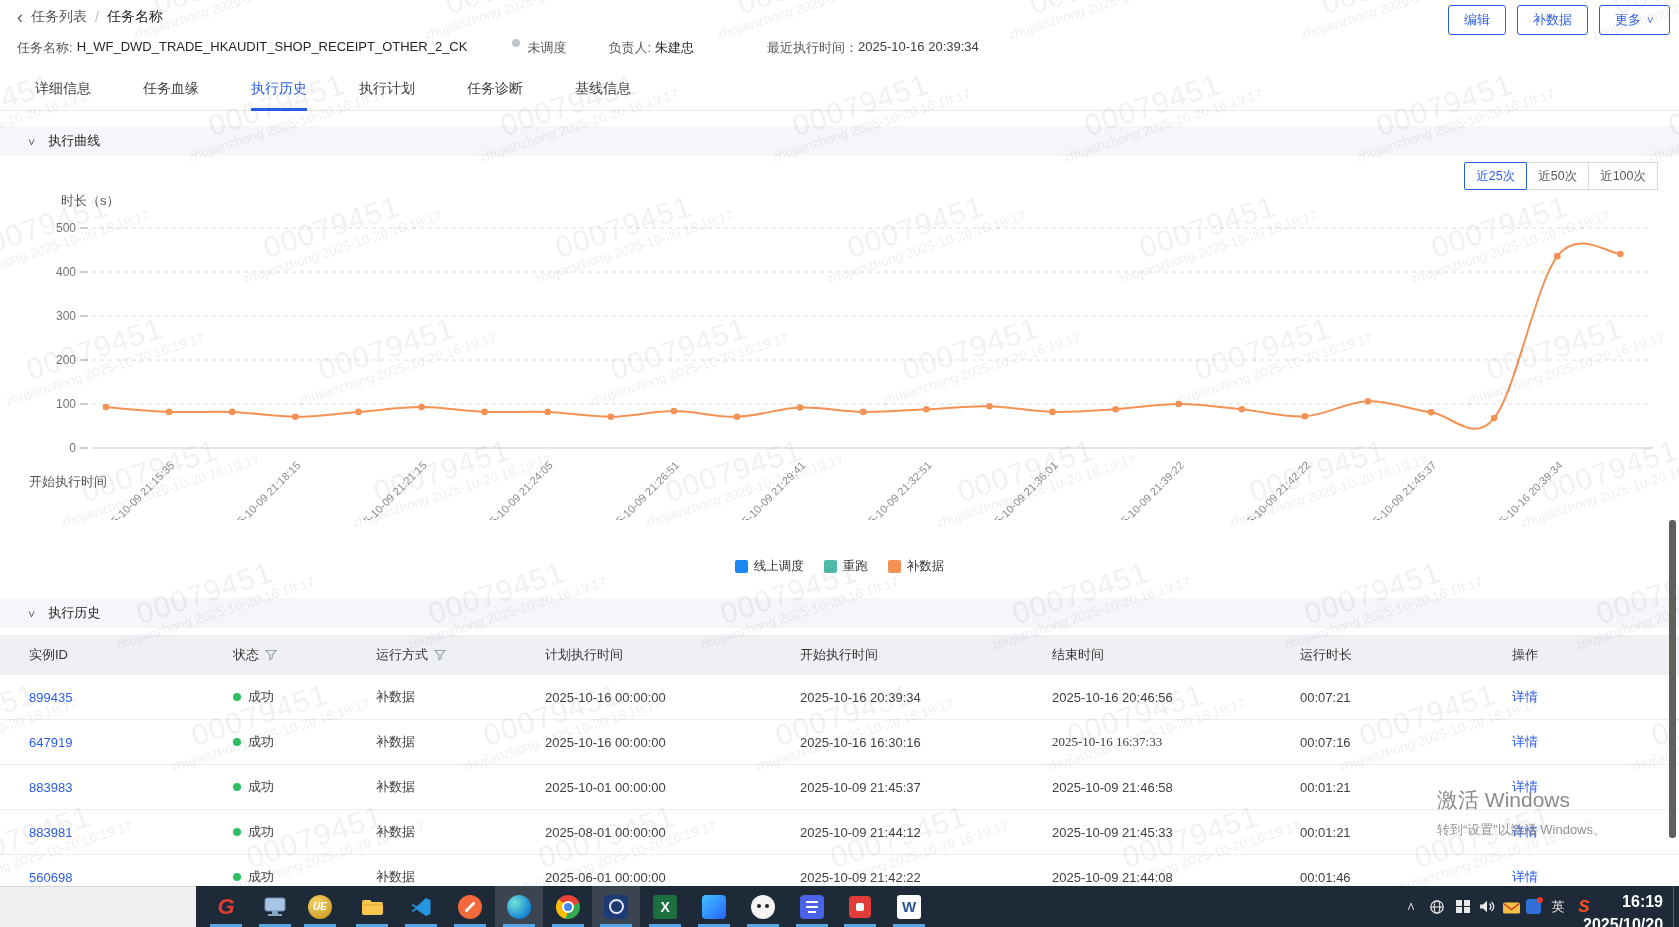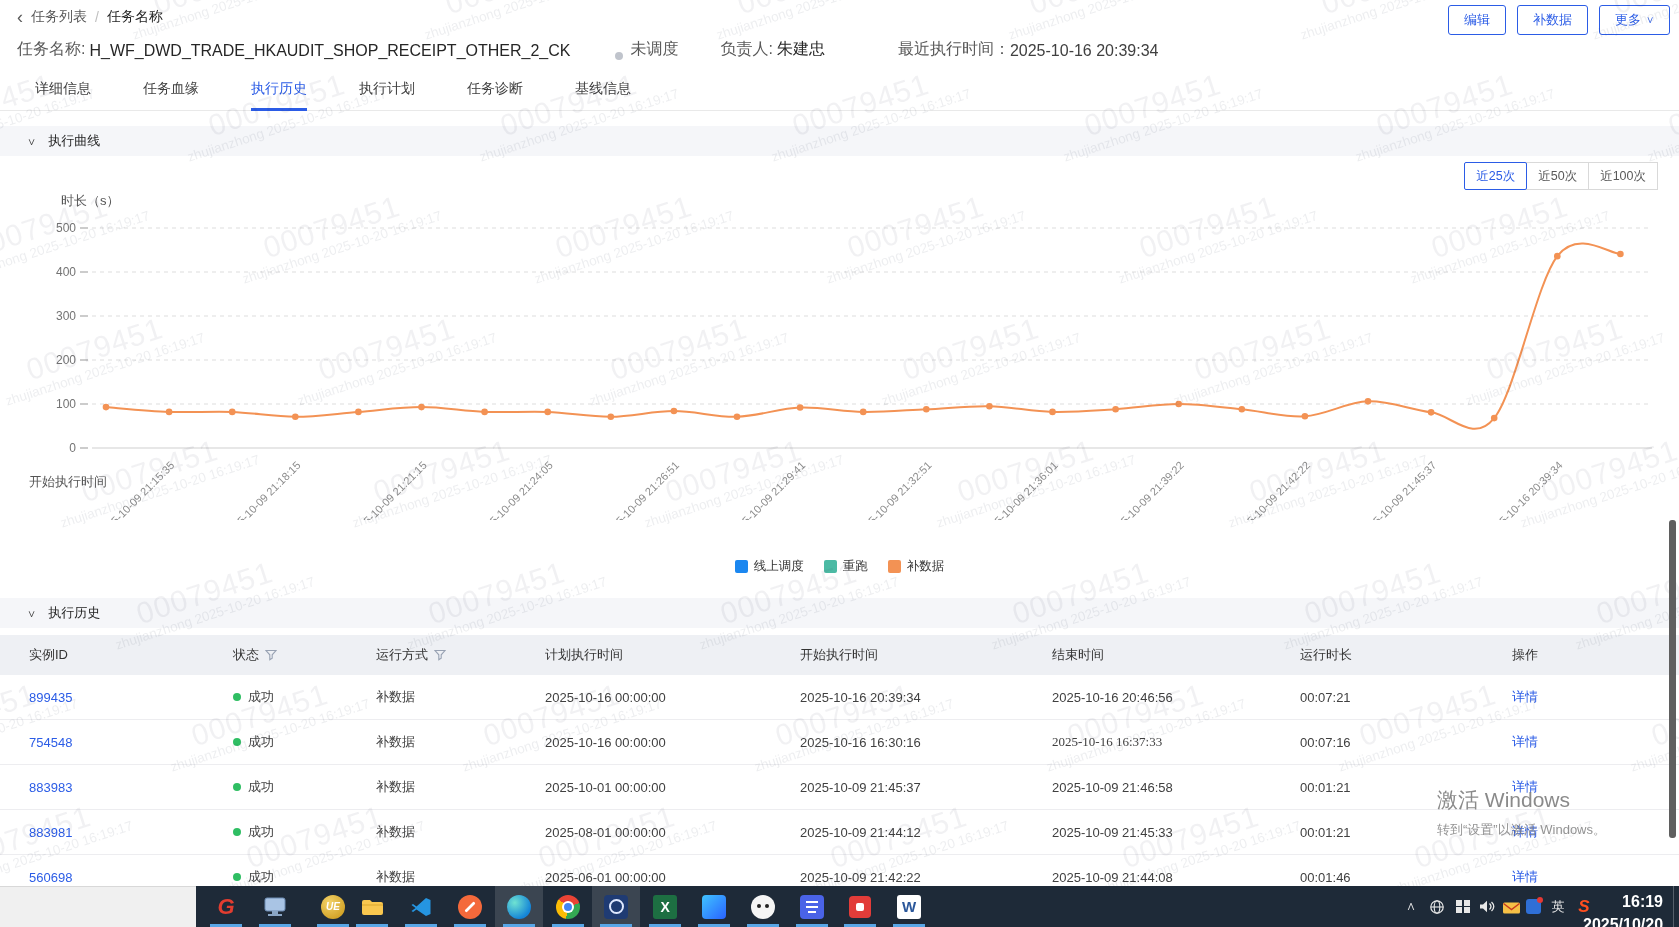--- a/index.html
+++ b/index.html
@@ -13,21 +13,21 @@
   #breadcrumb{top:8px;left:17px;font-size:14px;color:#404040;display:flex;align-items:center;gap:8px;}
   #breadcrumb .back{font-size:18px;color:#595959;cursor:pointer;line-height:14px;}
   #breadcrumb .sep{color:#bfbfbf;}
   #breadcrumb .crumb1{color:#595959;cursor:pointer;}
   #breadcrumb .crumb2{color:#262626;}
   #top-actions{top:5px;left:1448px;display:flex;gap:11px;}
   .btn-outline{
     height:28px;padding:0 15px;background:#fff;border:1px solid #2b5ce6;border-radius:3px;
     color:#2b5ce6;font-size:13px;display:flex;align-items:center;gap:5px;cursor:pointer;white-space:nowrap;
   }
-  #info-row{top:39px;left:17px;font-size:16px;color:#595959;display:flex;align-items:flex-end;white-space:nowrap;}
+  #info-row{top:39px;left:17px;font-size:13px;color:#595959;display:flex;align-items:flex-start;white-space:nowrap;}
   #info-row .task-name{color:#262626;margin-left:4px;}
   .dot{display:inline-block;width:8px;height:8px;border-radius:50%;}
   #info-row .status-dot{background:#c0c4cc;margin:0 7px 0 45px;}
   #info-row .owner{margin-left:42px;}
   #info-row .last-exec-label{margin-left:73px;}
   #info-row .last-exec{color:#404040;}
   
   #tabs{top:80px;left:0;width:1679px;height:31px;border-bottom:1px solid #e9e9e9;padding-left:35px;box-sizing:border-box;display:flex;gap:52px;}
   .tab{font-size:14px;color:#404040;cursor:pointer;padding-bottom:11px;height:17px;}
   .tab.active{color:#2b5ce6;border-bottom:3px solid #2b5ce6;}
@@ -269,21 +269,21 @@
         </div>
         <div class="t-cell" style="width: 212px;">
           <span>00:07:21</span>
         </div>
         <div class="t-cell last">
           <a class="link">详情</a>
         </div>
       </div>
       <div class="t-row body-row">
         <div class="t-cell" style="width: 204px;">
-          <a class="link">754548</a>
+          <a class="link">647919</a>
         </div>
         <div class="t-cell" style="width: 143px;">
           <span><span class="dot success-dot"></span><span>成功</span></span>
         </div>
         <div class="t-cell" style="width: 169px;">
           <span>补数据</span>
         </div>
         <div class="t-cell" style="width: 255px;">
           <span>2025-10-16 00:00:00</span>
         </div>
@@ -603,21 +603,21 @@
         <span class="tb-underline"></span>
       </div>
       <div class="tb-slot" style="left: 250.8px;">
         <svg width="26" height="26">
           <rect x="3" y="4" width="20" height="13" rx="2" fill="#a9c4e4" stroke="#6d8cb3"></rect>
           <rect x="10" y="17" width="6" height="3" fill="#8aa6c6"></rect>
           <rect x="6" y="20" width="14" height="2" fill="#8aa6c6"></rect>
         </svg>
         <span class="tb-underline"></span>
       </div>
-      <div class="tb-slot" style="left: 309px; justify-content: center;">
+      <div class="tb-slot" style="left: 296px; justify-content: center;">
         <span style="display:flex;align-items:center;justify-content:center;width:24px;height:24px;border-radius:50%;background:radial-gradient(circle at 35% 30%,#f3d269,#c79413);color:#fff;font-size:10px;font-weight:bold;font-style:italic;">UE</span>
         <span class="tb-underline"></span>
       </div>
       <div class="tb-slot" style="left: 348.4px;">
         <svg width="26" height="26">
           <path d="M3 8q0-2 2-2h6l2 2h9q2 0 2 2v9q0 2-2 2H5q-2 0-2-2Z" fill="#f9c74f"></path>
           <path d="M3 10h21v2H3Z" fill="#eab73e"></path>
         </svg>
         <span class="tb-underline"></span>
       </div>

